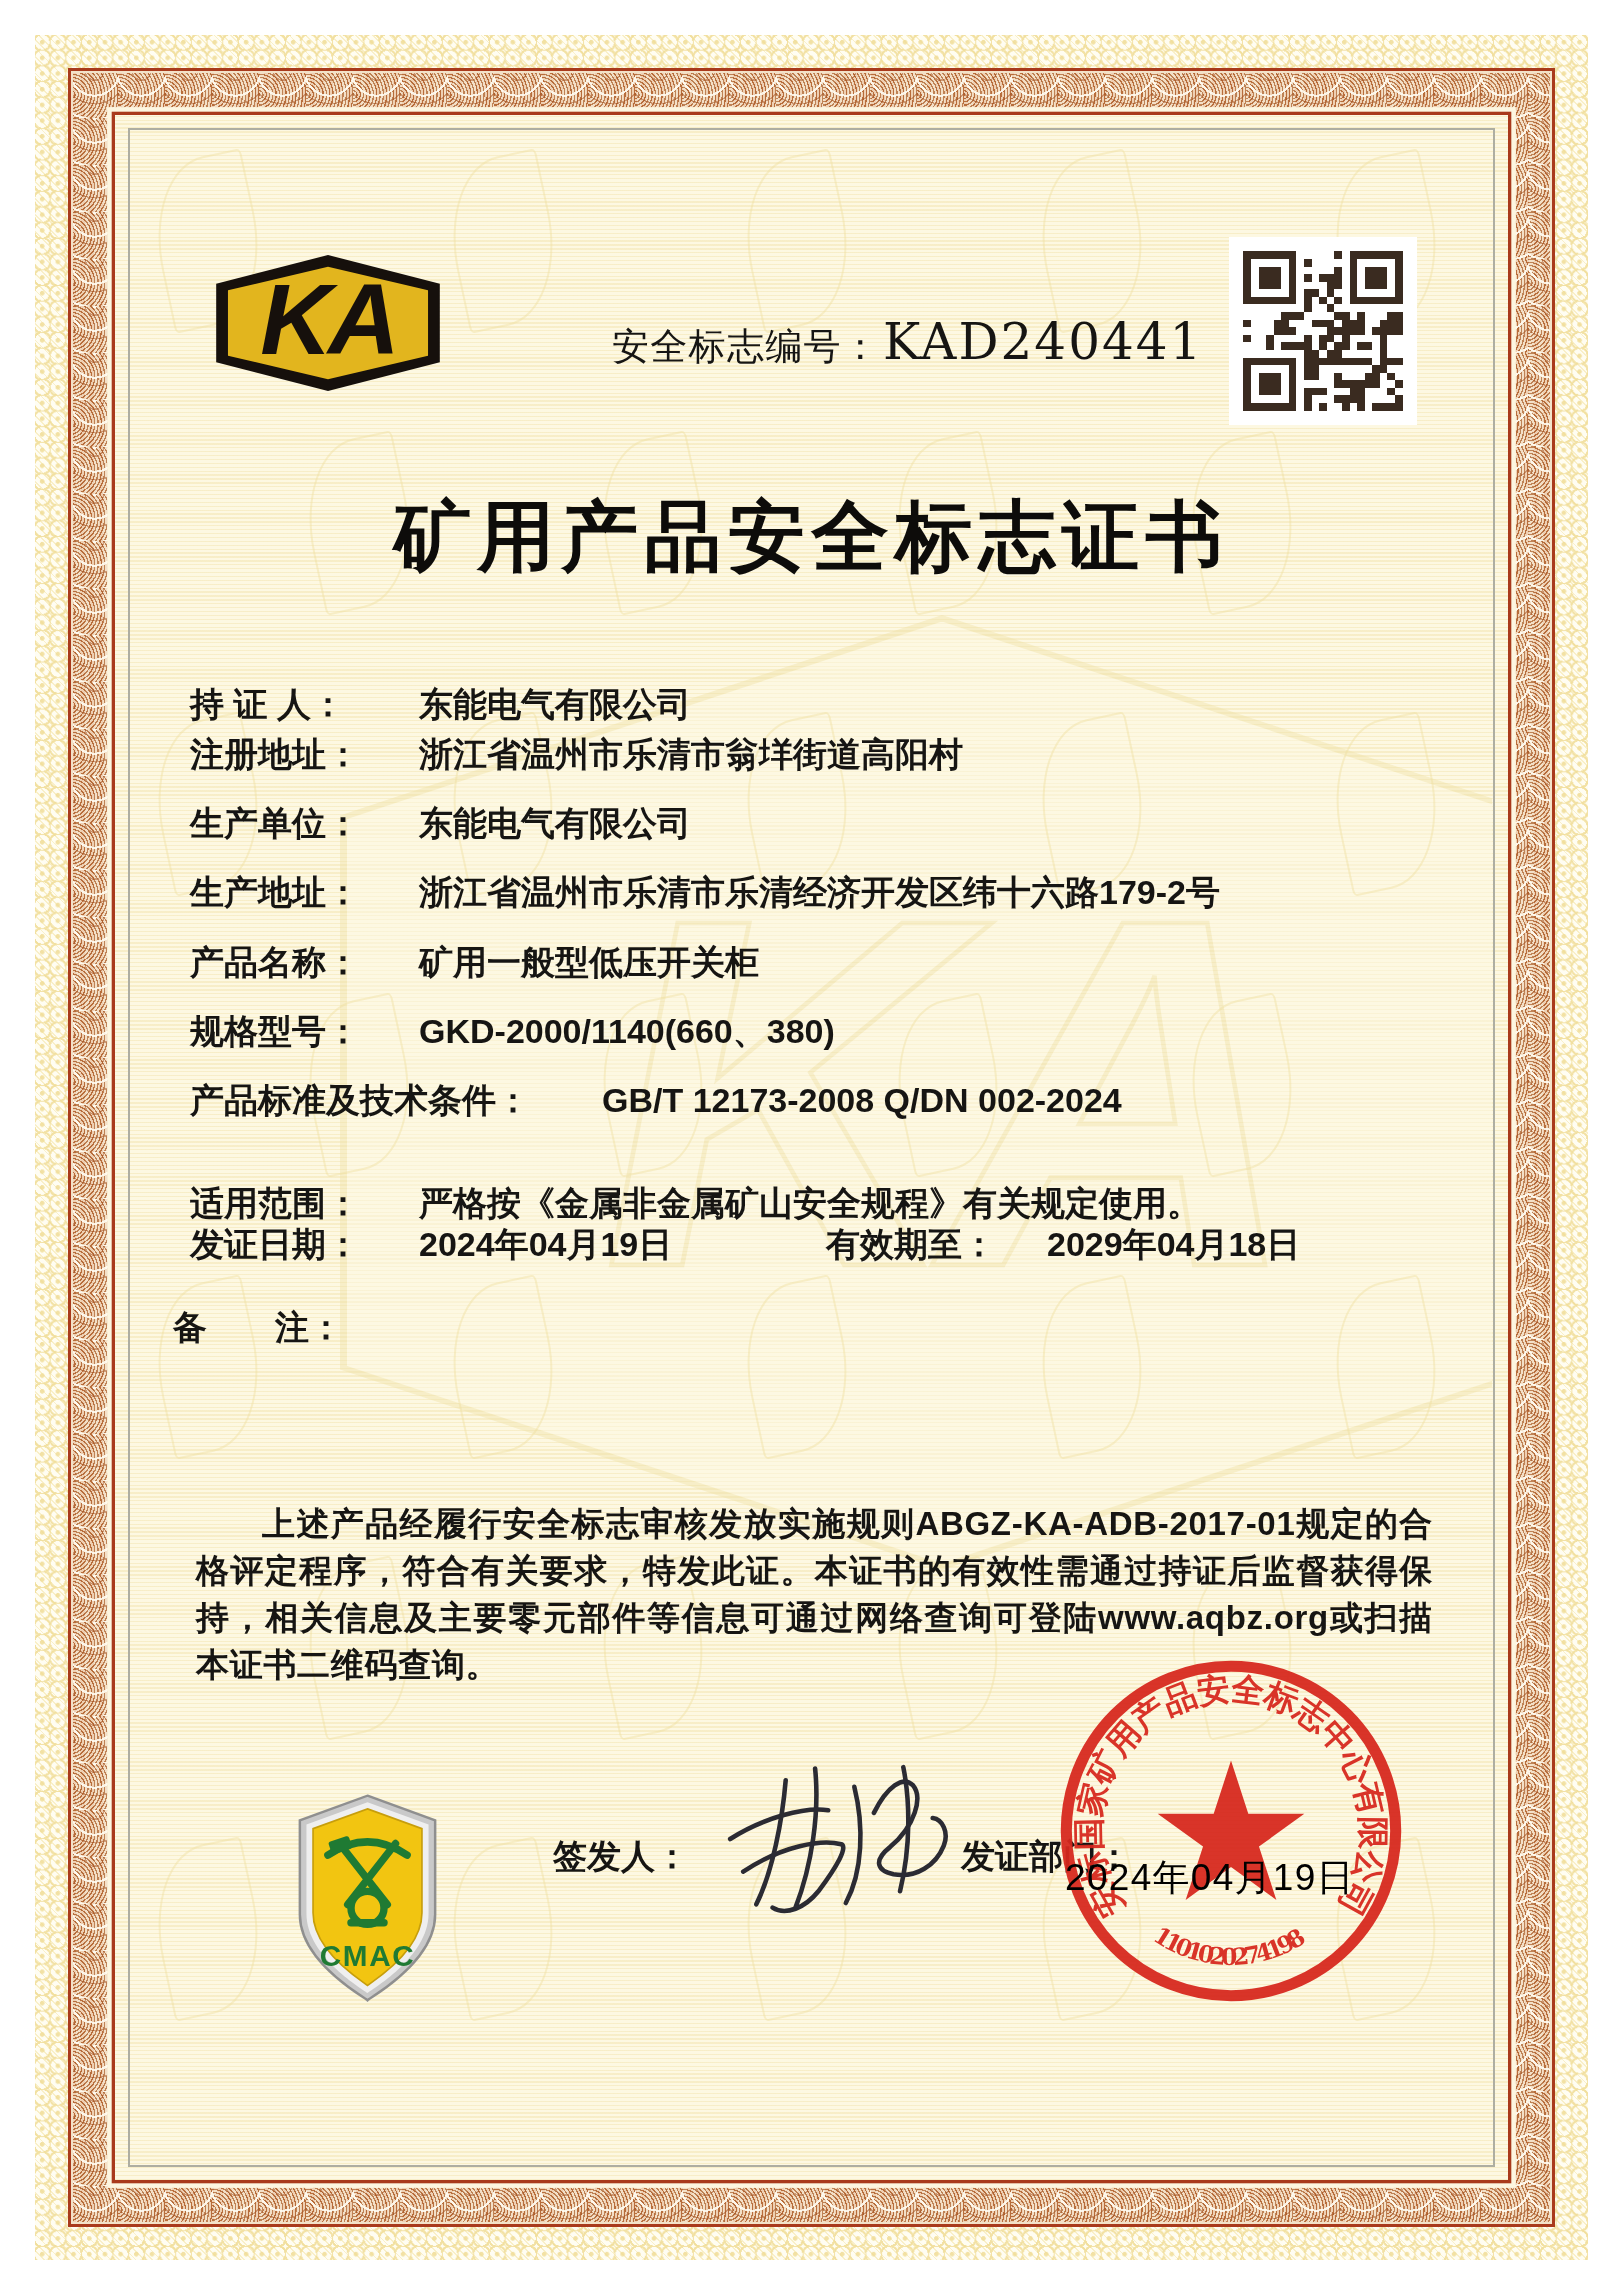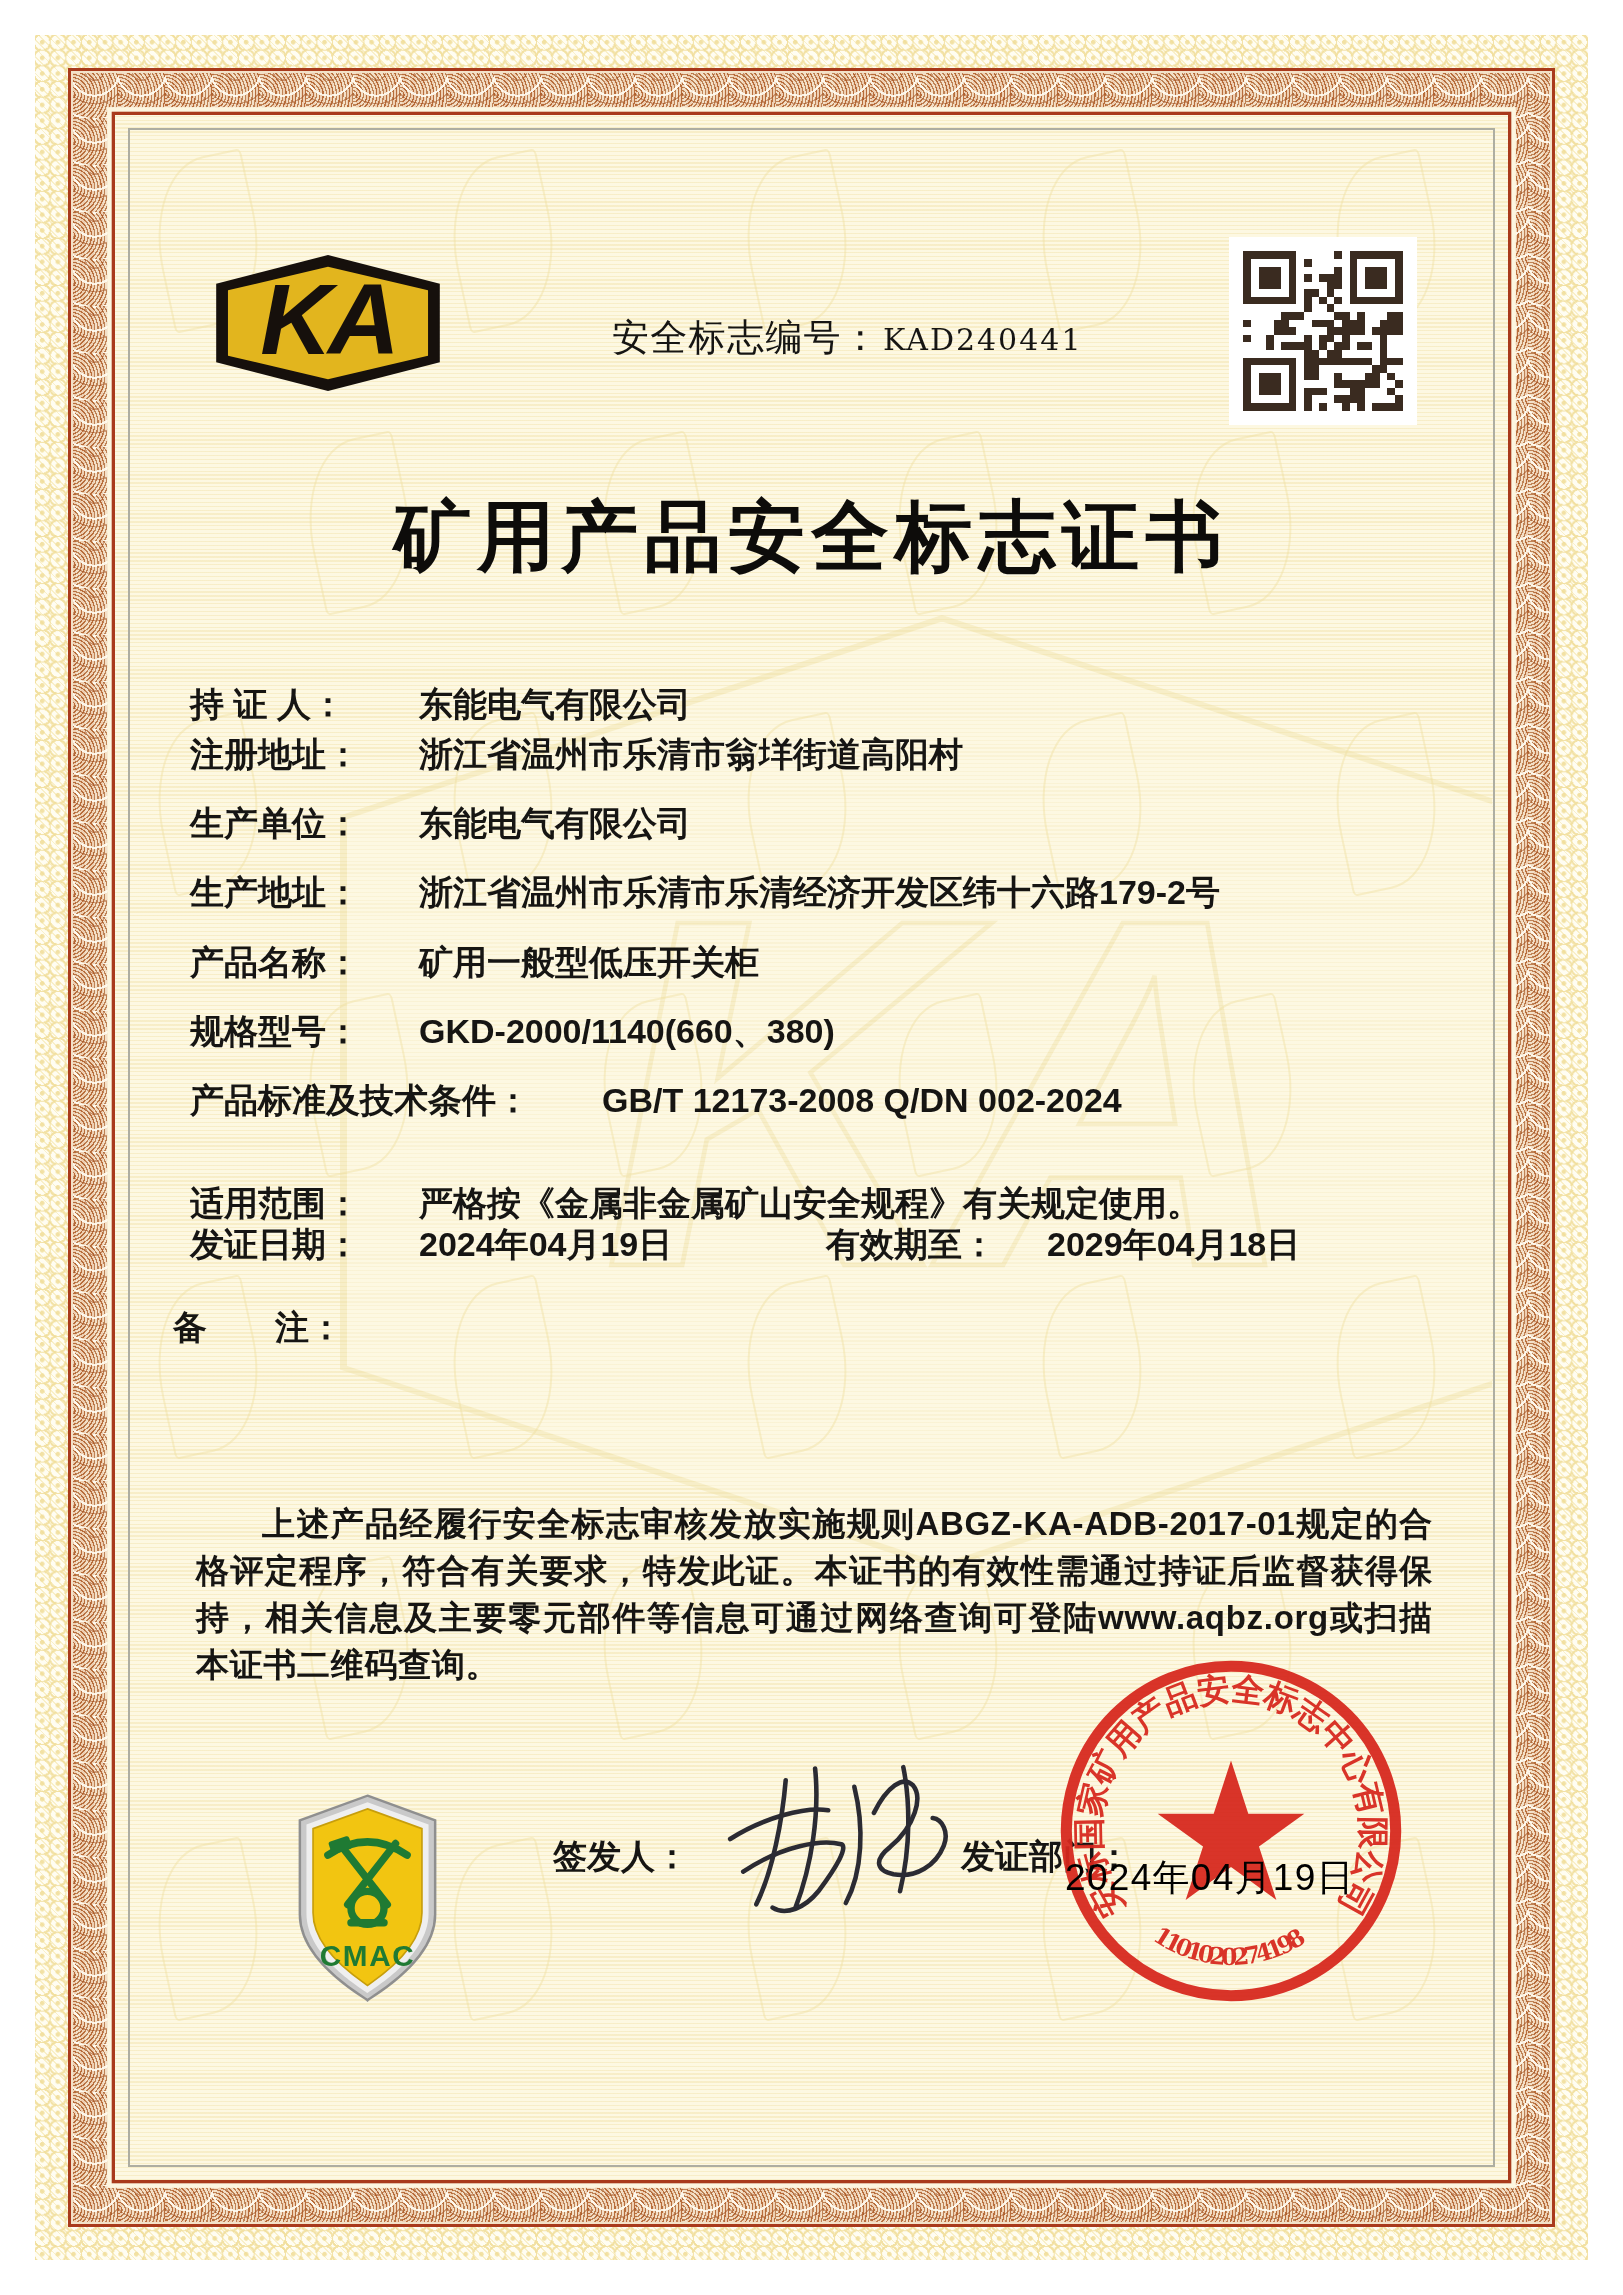--- a/index.html
+++ b/index.html
@@ -34,21 +34,21 @@
   .wm-hex .h2{position:absolute;inset:6.5px;background:#fdf8e2;
     clip-path:polygon(0 21%,50% 0,100% 21%,100% 79%,50% 100%,0 79%);}
   .wm-hex .h3{position:absolute;inset:0;display:flex;align-items:center;justify-content:center;
     font-style:italic;font-weight:900;font-size:497px;letter-spacing:-19.6px;
     color:transparent;-webkit-text-stroke:4.6px rgba(240,226,168,.85);}
 
   
   .ka-logo{position:absolute;left:216px;top:255px;width:224px;height:136px;z-index:4;}
   .mark-row{position:absolute;left:612px;top:313px;z-index:4;white-space:nowrap;}
   .mark-label{font-size:37px;font-weight:400;letter-spacing:1.3px;}
-  .mark-number{font-family:"DejaVu Serif", serif;font-size:30px;letter-spacing:2px;}
+  .mark-number{font-family:"DejaVu Serif", serif;font-size:50px;letter-spacing:2px;}
   .qr{position:absolute;left:1229px;top:237px;width:188px;height:188px;background:#ffffff;
       padding:14.4px;box-sizing:border-box;z-index:4;}
   .qr-grid{display:grid;width:100%;height:100%;
       grid-template-rows:repeat(21,1fr);grid-template-columns:repeat(21,1fr);}
   .qr-grid i{display:block;}
   .qr-grid i.on{background:#3a2b20;}
 
   .title{position:absolute;left:0;top:486px;width:100%;text-align:center;z-index:4;
     font-size:77px;font-weight:900;letter-spacing:6.5px;color:#0d0c0a;
     font-family:"DejaVu Sans", sans-serif;}

